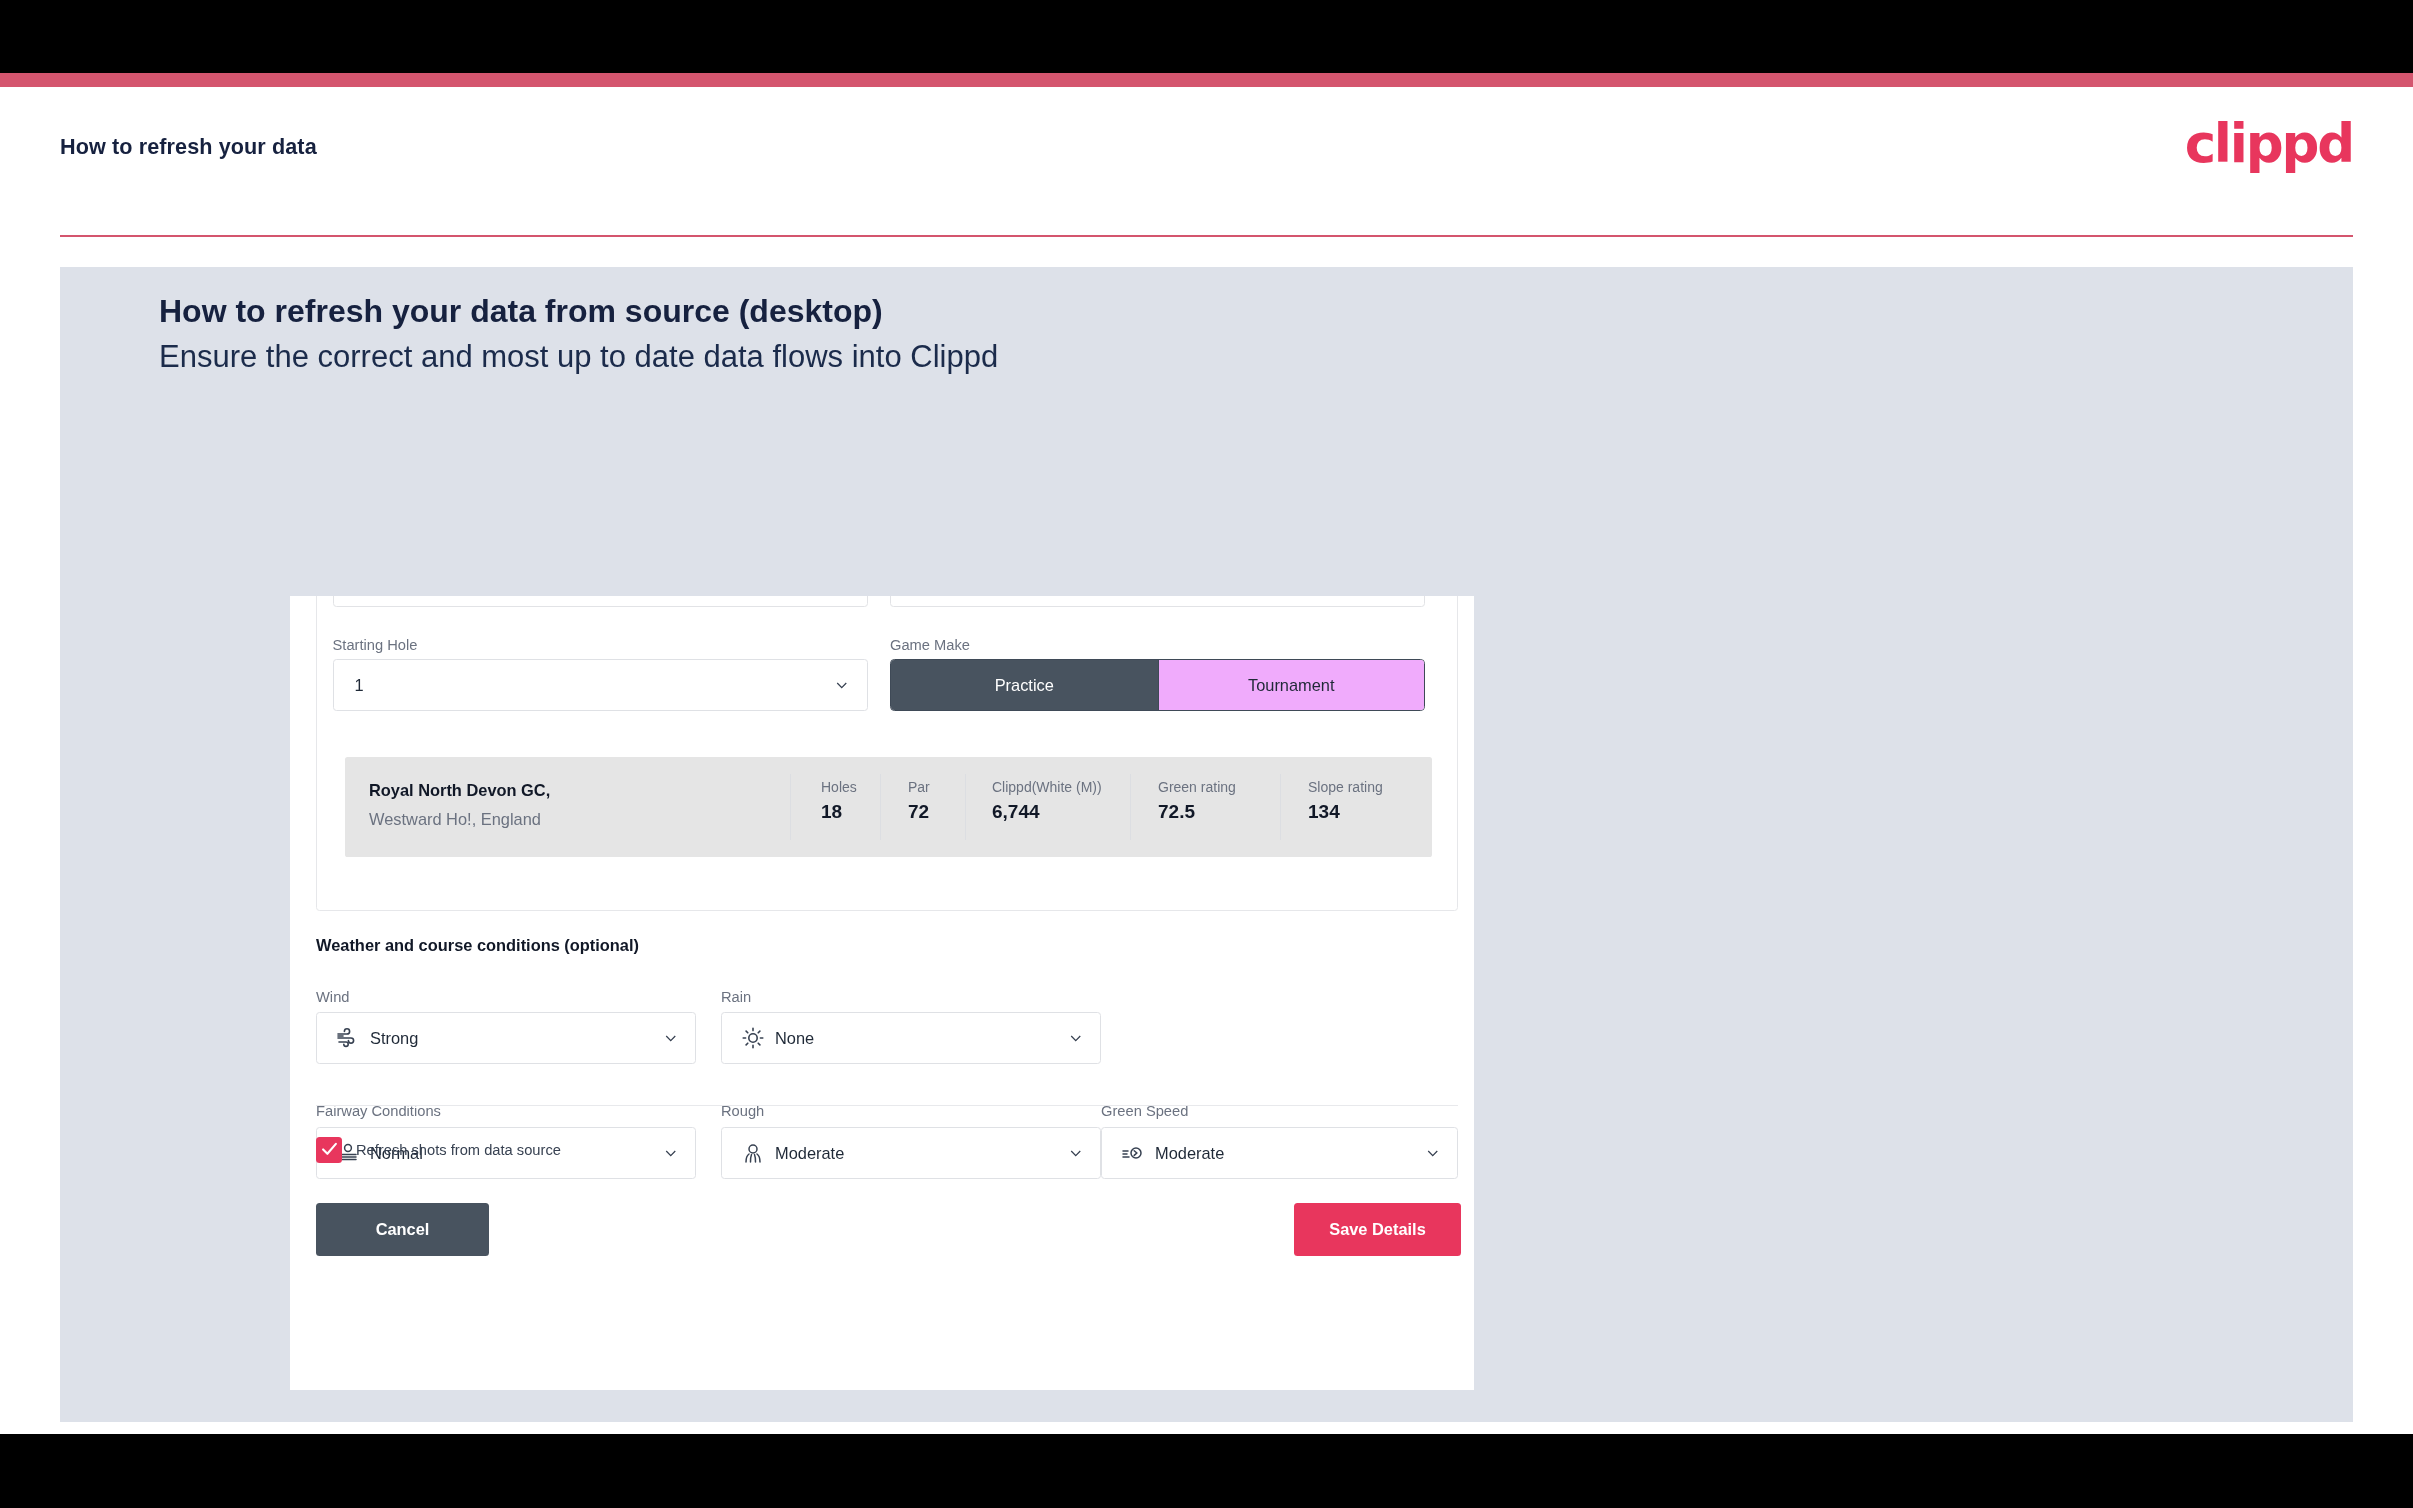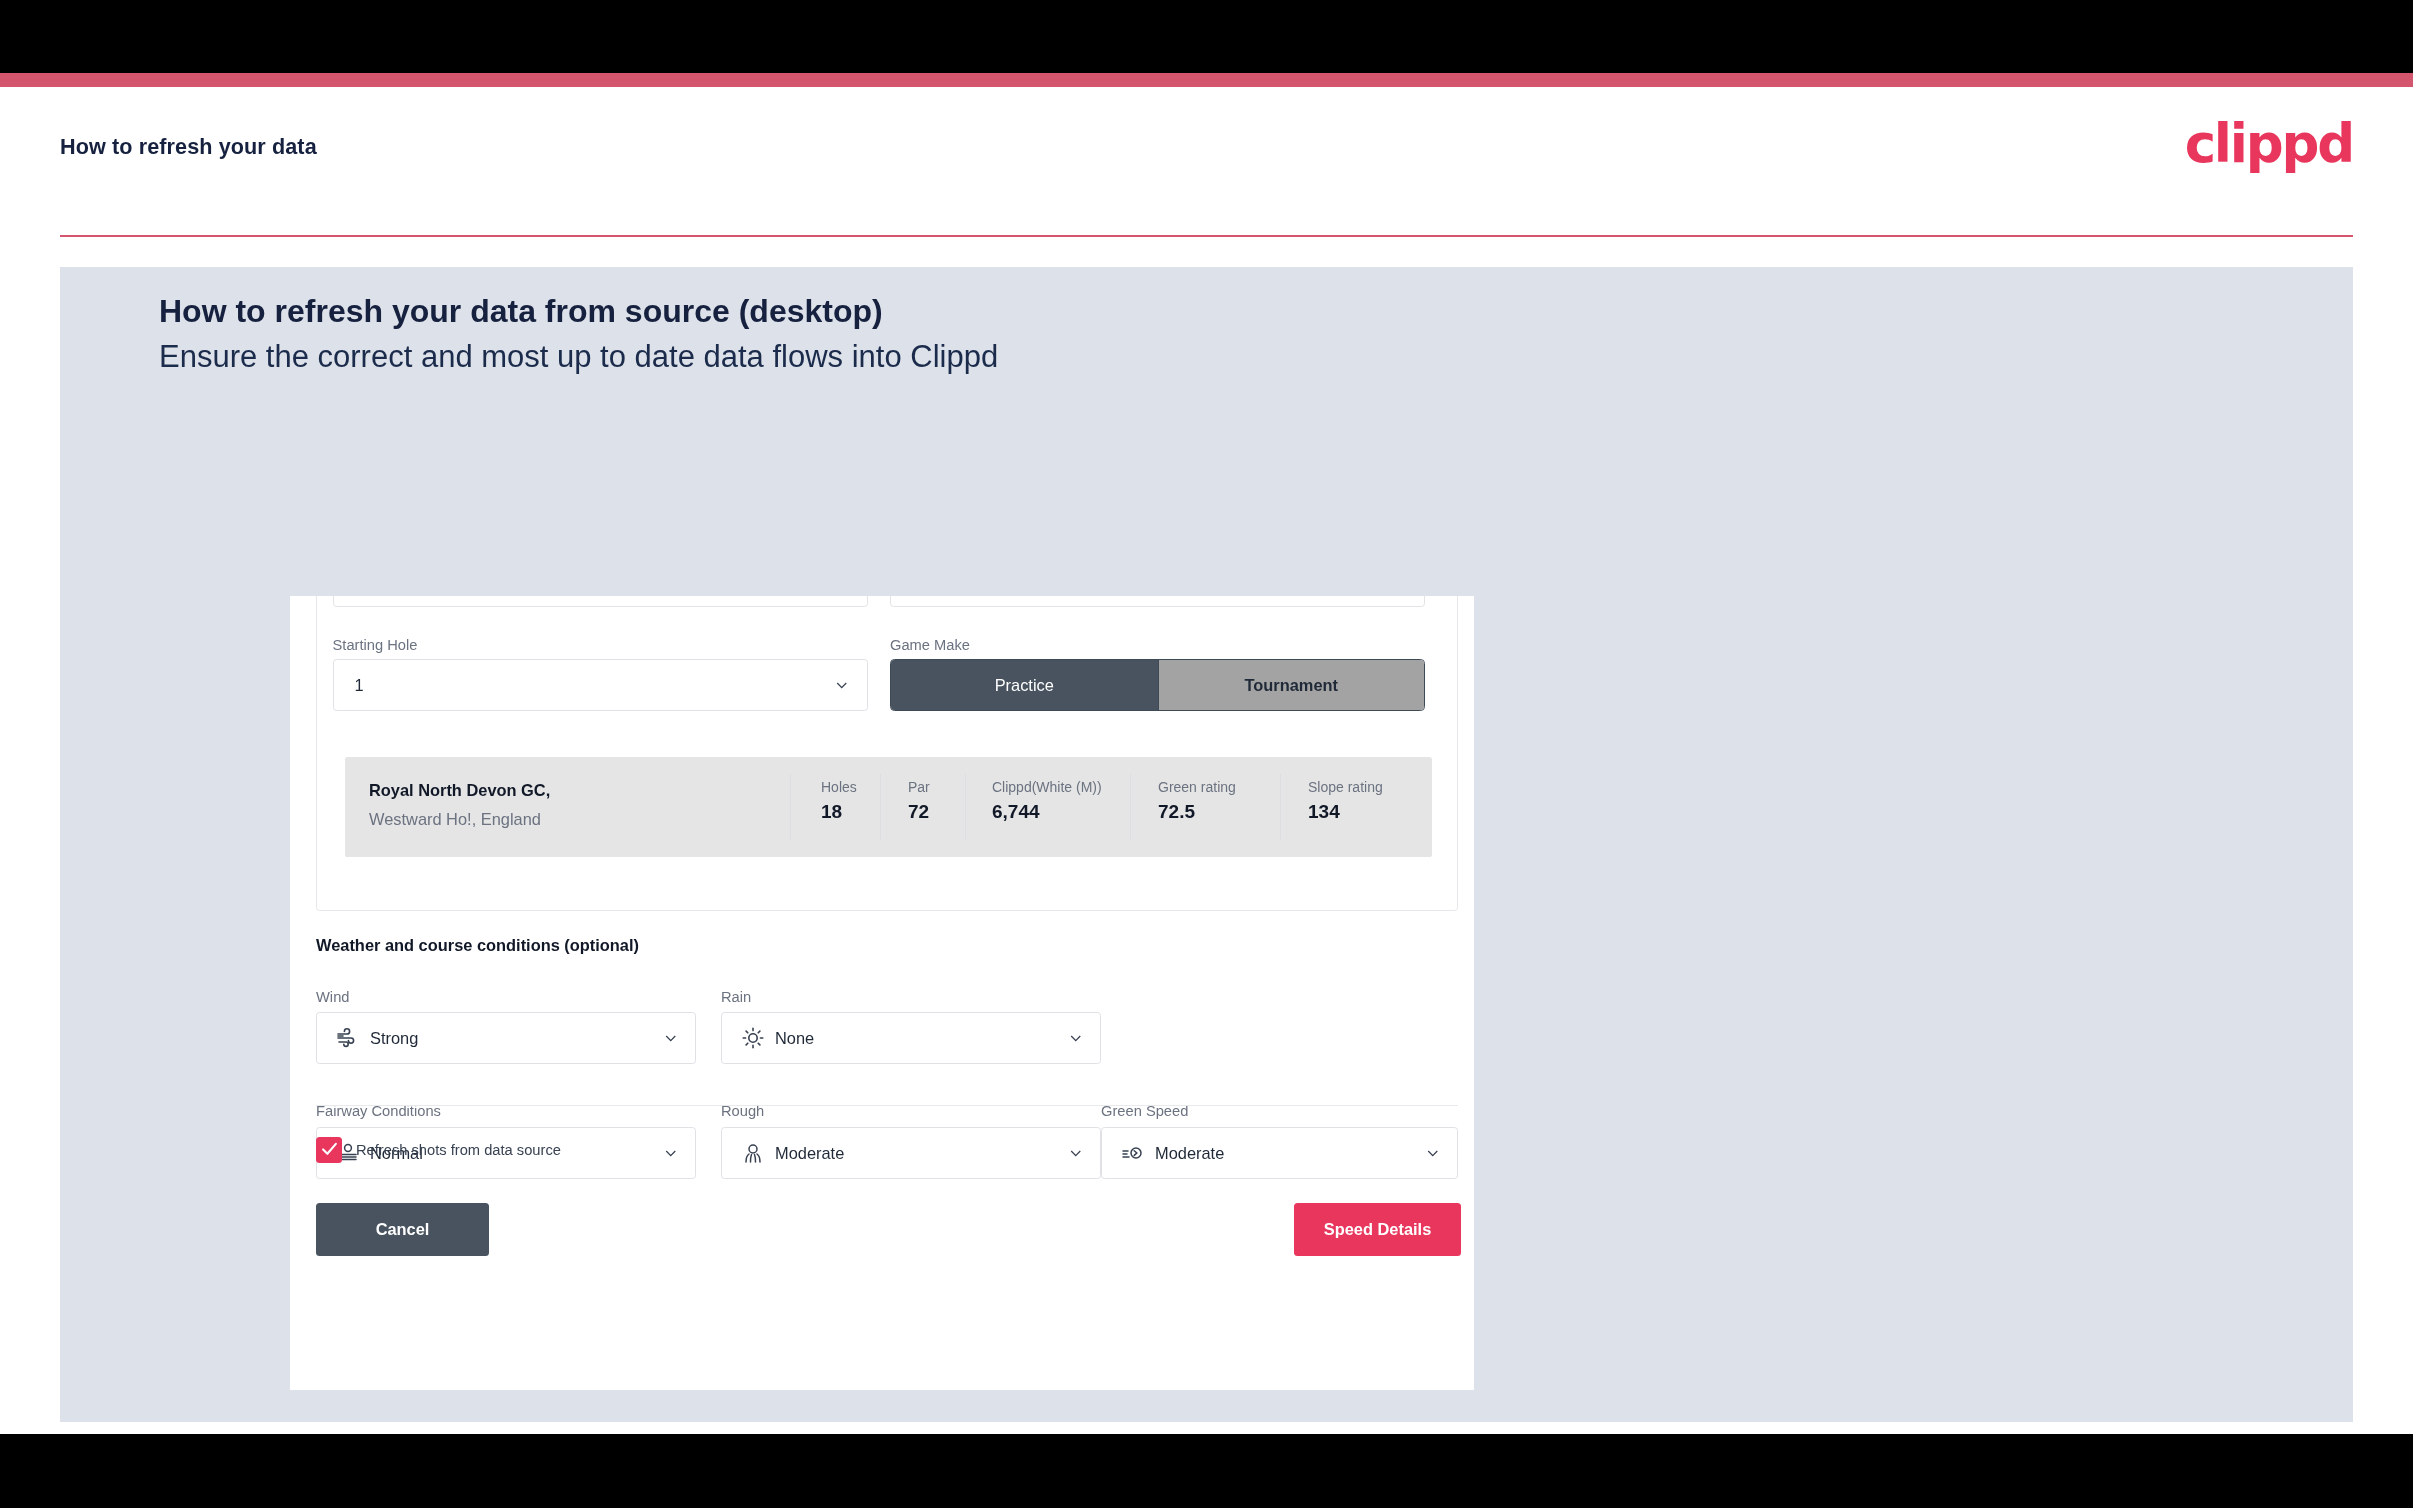--- a/index.html
+++ b/index.html
@@ -110,21 +110,21 @@
   
   .toggle {
     position:absolute; display:flex;
     height:52px; border:0.9px solid #3f4a57; border-radius:4.3px; overflow:hidden;
   }
   .toggle div {
     display:flex; align-items:center; justify-content:center;
     width:50%; font-size:16.4px;
   }
   .tg-on { background:#48535f; color:#ffffff; }
-  .tg-off { background:#a3a3a3; color:#1f2937; border-left:0.9px solid #3f4a57;font-weight:bold; }
+  .tg-off { background:#f0abfc; color:#1f2937; border-left:0.9px solid #3f4a57; }
 
   
   .course {
     position:absolute; left:28px; top:186px;
     width:1087px; height:100px;
     background:#e5e5e5; border-radius:2.6px;
     display:flex; align-items:center;
   }
   .course-name {
     position:absolute; left:24px; top:24px;
@@ -329,21 +329,21 @@
           <div class="chk-row">
             <div class="chk-box">
               <svg width="19" height="17" viewBox="0 0 24 24" fill="none" stroke="#ffffff" stroke-width="3" stroke-linecap="round" stroke-linejoin="round">
                 <polyline points="3,12 9,18 21,4"></polyline>
               </svg>
             </div>
             <span class="chk-label">Refresh shots from data source</span>
           </div>
 
           <div class="btn btn-cancel">Cancel</div>
-          <div class="btn btn-save">Speed Details</div>
+          <div class="btn btn-save">Save Details</div>
 
         </div>
         <div class="shot-scrollbar"></div>
       </div>
 
     </div>
 
     <div class="footer">Copyright Clippd 2022</div>
   </div>
 

